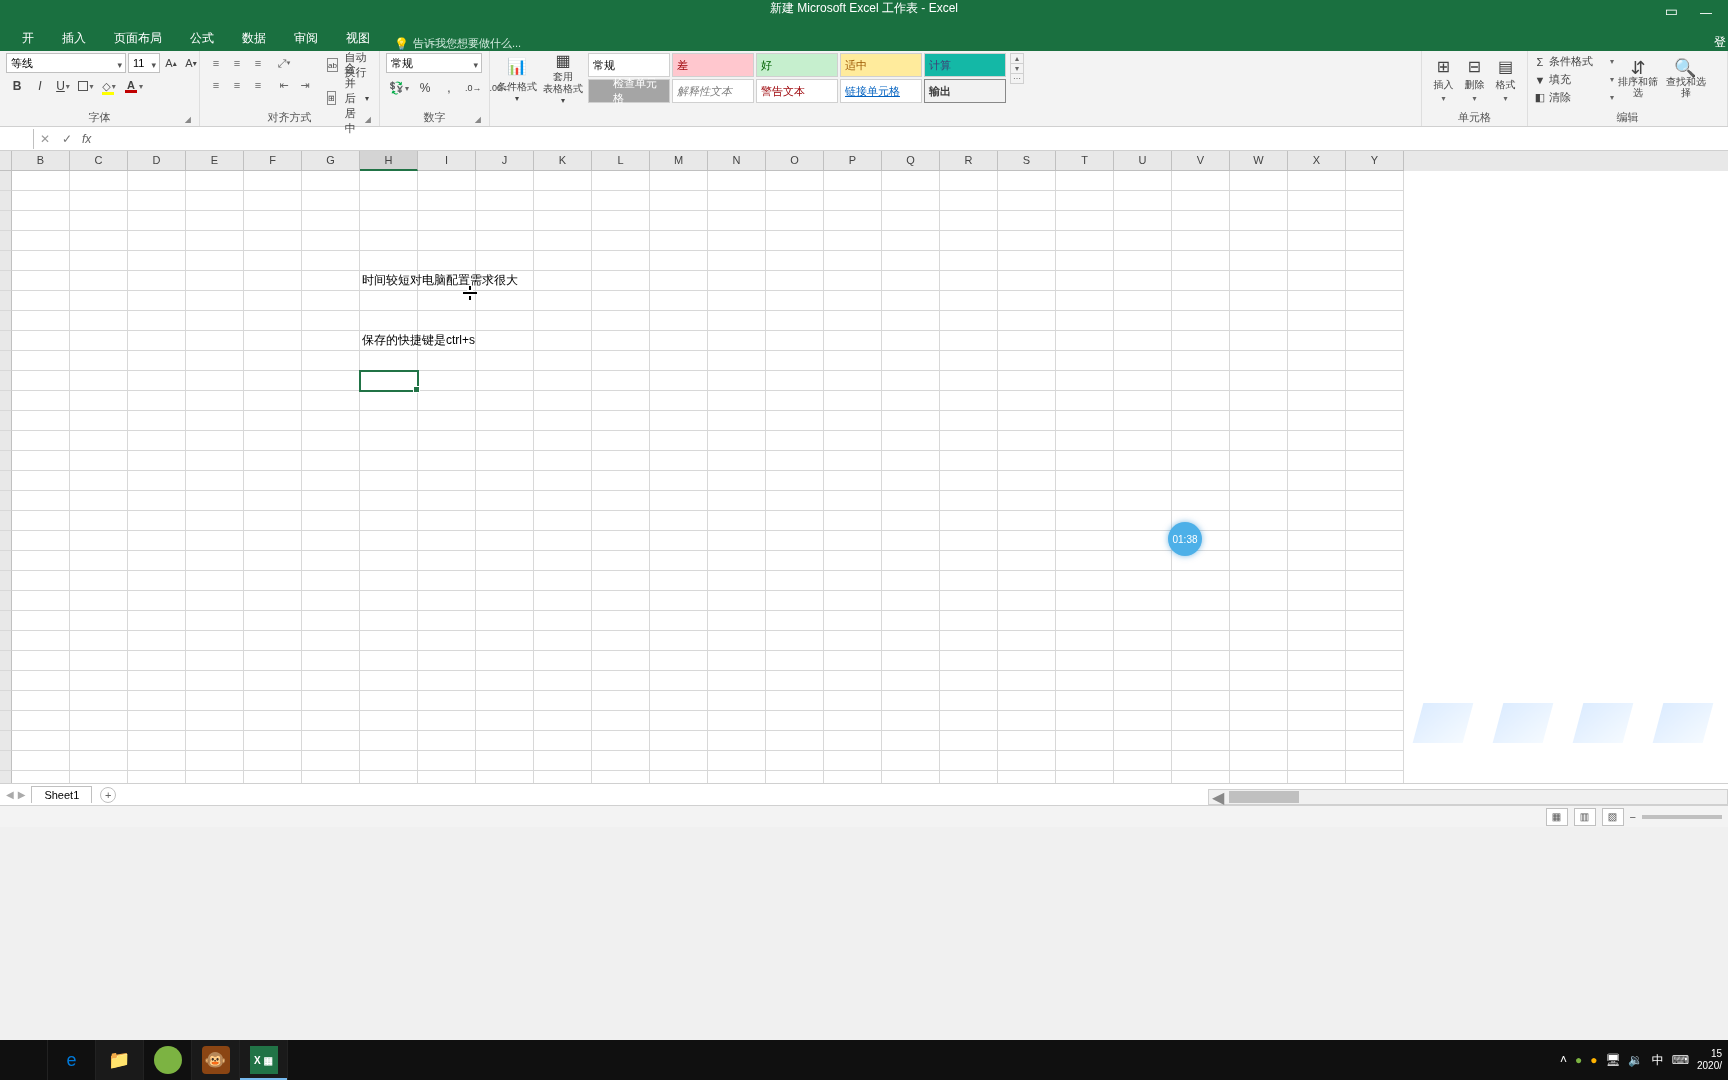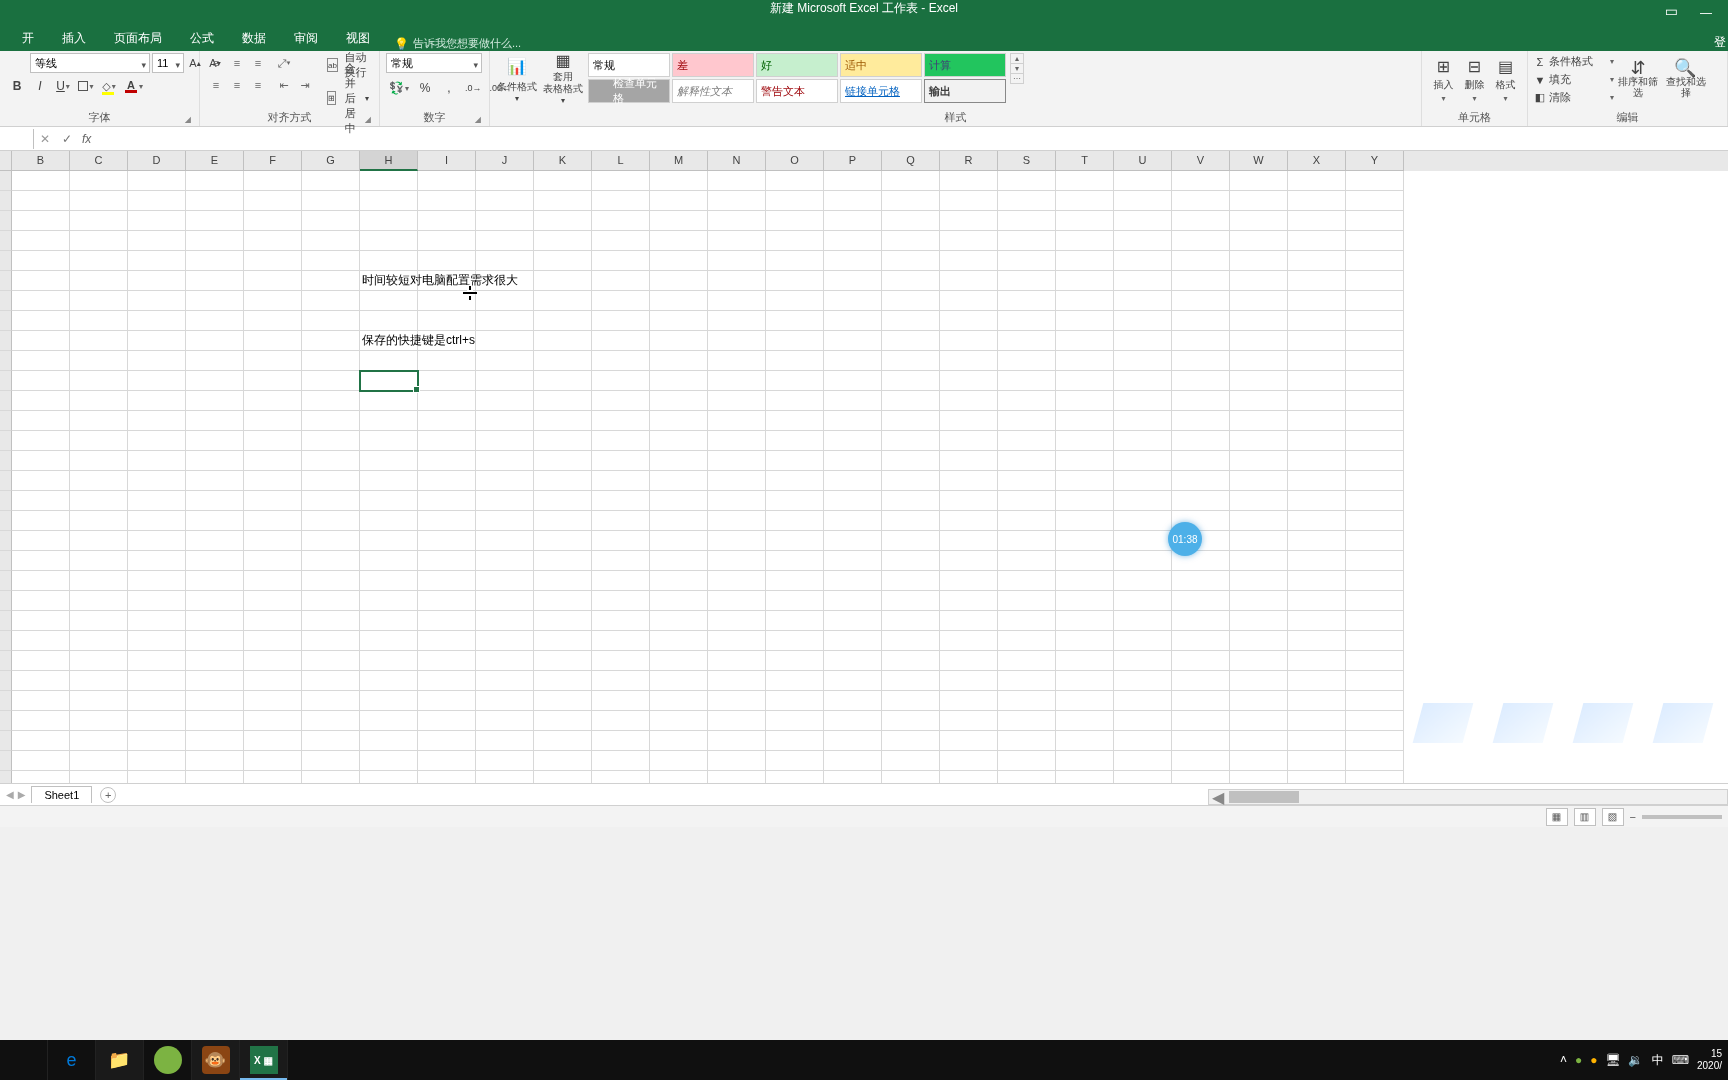--- a/index.html
+++ b/index.html
@@ -21,21 +21,21 @@
 
 
 .ribbon { height: 76px; background: #f3f3f3; display: flex; border-bottom: 1px solid #d0d0d0; position: relative; }
 .ribbon-group { border-right: 1px solid #dedede; display: flex; flex-direction: column; justify-content: space-between; padding: 2px 6px 0 6px; position: relative; }
 .group-body { display: flex; flex: 1; align-items: flex-start; }
 .group-label { text-align: center; font-size: 11px; color: #555; padding-bottom: 2px; height: 16px; position: relative; }
 .group-label .dialog-launcher { position: absolute; right: 2px; bottom: 2px; font-size: 8px; color: #888; }
 
 
 .font-group { width: 200px; }
-.font-row1 { display: flex; align-items: flex-start; gap: 2px; margin-bottom: 2px; margin-left: 24px; }
+.font-row1 { display: flex; align-items: flex-start; gap: 2px; margin-bottom: 2px; }
 .font-name-select { width: 120px; height: 20px; font-size: 11px; border: 1px solid #c0c0c0; background: #fff; padding: 0 16px 0 4px; position: relative; line-height: 18px; }
 .font-name-select::after, .font-size-select::after { content: "▾"; position: absolute; right: 3px; top: 2px; font-size: 9px; color: #555; }
 .font-size-select { width: 32px; height: 20px; font-size: 11px; border: 1px solid #c0c0c0; background: #fff; padding: 0 12px 0 4px; position: relative; line-height: 18px; }
 .fs-btn { width: 18px; height: 20px; border: none; background: transparent; font-size: 11px; display: flex; align-items: center; justify-content: center; color: #444; }
 .sup { font-size: 8px; vertical-align: super; }
 .font-row2 { display: flex; align-items: center; gap: 1px; }
 .rb-btn { height: 22px; min-width: 22px; border: none; background: transparent; font-size: 12px; display: flex; align-items: center; justify-content: center; color: #444; padding: 0 3px; position: relative; }
 .rb-btn .dd { font-size: 8px; margin-left: 1px; color: #666; }
 .underline-u { text-decoration: underline; }
 .border-icon { border: 1px solid #555; width: 10px; height: 10px; display: inline-block; }
@@ -62,21 +62,21 @@
 .styles-group { flex: 1; min-width: 440px; }
 .styles-body { display: flex; align-items: flex-start; gap: 4px; height: 58px; }
 .big-btn { width: 42px; height: 54px; border: none; background: transparent; display: flex; flex-direction: column; align-items: center; justify-content: center; font-size: 10px; color: #444; line-height: 12px; }
 .big-btn .big-icon { width: 28px; height: 24px; margin-bottom: 2px; display: flex; align-items: center; justify-content: center; font-size: 16px; }
 .style-gallery { display: grid; grid-template-columns: repeat(5, 82px); grid-template-rows: 24px 24px; gap: 2px; }
 .style-cell { border: 1px solid #d0d0d0; background: #fff; font-size: 11px; display: flex; align-items: center; padding: 0 4px; color: #444; }
 .style-cell.s-normal { color: #000; }
 .style-cell.s-bad { color: #9c0006; background: #ffc7ce; }
 .style-cell.s-good { color: #006100; background: #c6efce; }
 .style-cell.s-neutral { color: #9c5700; background: #ffeb9c; }
-.style-cell.s-calc { color: #3f3f76; background: #22c55e; }
+.style-cell.s-calc { color: #3f3f76; background: #14b8a6; }
 .style-cell.s-check { color: #fff; background: #a5a5a5; padding-left: 24px; }
 .style-cell.s-exp { font-style: italic; color: #7f7f7f; }
 .style-cell.s-warn { color: #9c0006; }
 .style-cell.s-link { color: #0563c1; text-decoration: underline; }
 .style-cell.s-output { color: #3f3f3f; background: #f2f2f2; font-weight: bold; border: 1px solid #888;}
 .gallery-scroll { width: 14px; display: flex; flex-direction: column; border: 1px solid #d0d0d0; }
 .gallery-scroll div { flex: 1; display: flex; align-items: center; justify-content: center; font-size: 8px; border-bottom: 1px solid #d0d0d0; color: #666; }
 .gallery-scroll div:last-child { border-bottom: none; }
 
 
@@ -303,21 +303,20 @@
         <div class="style-cell s-warn">警告文本</div>
         <div class="style-cell s-link">链接单元格</div>
         <div class="style-cell s-output">输出</div>
       </div>
       <div class="gallery-scroll">
         <div>▴</div>
         <div>▾</div>
         <div>⋯</div>
       </div>
     </div>
-    <div class="group-label"><span>样式</span></div>
   </div>
 
   <div class="ribbon-group cells-group">
     <div class="group-body cells-body">
       <button class="cell-btn">
           <span class="cicon">⊞</span>
           <span>插入</span>
           <span class="dd-small">▾</span>
         </button>
       <button class="cell-btn">

